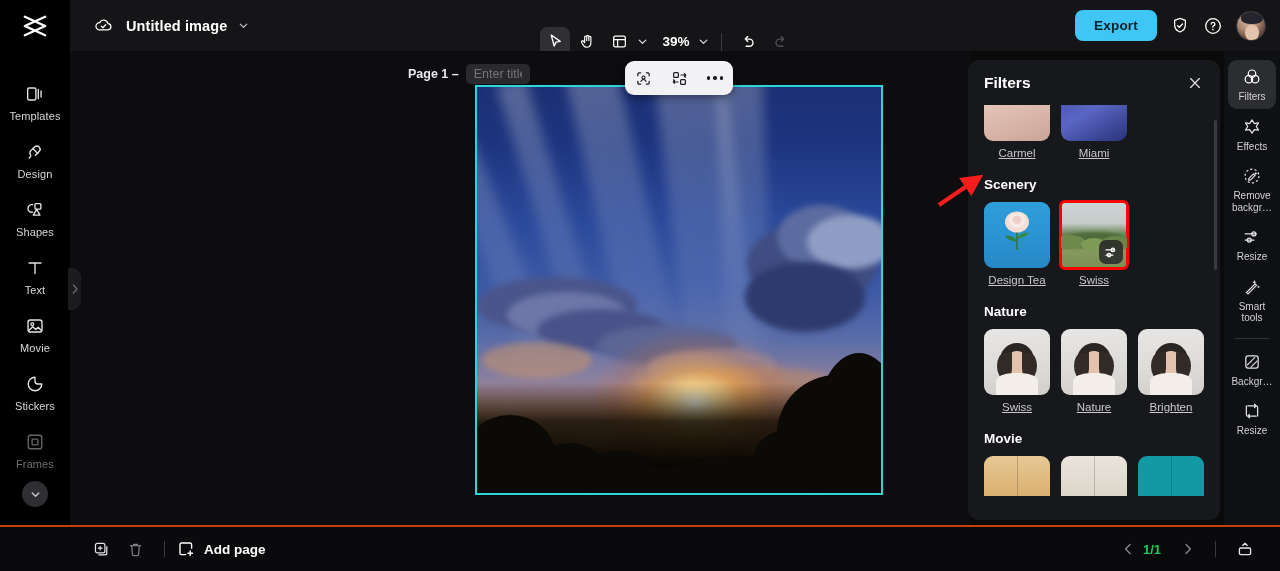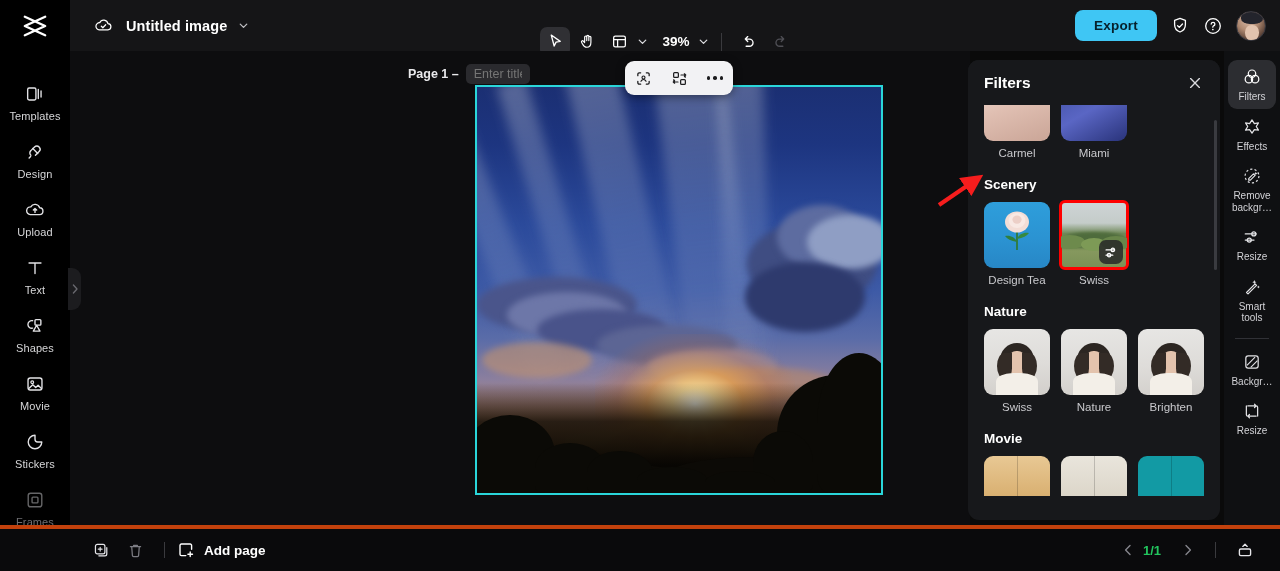--- a/index.html
+++ b/index.html
@@ -192,21 +192,21 @@
   .fp-scroll { position:relative; margin-top:-30px; }
   .sec-title { font-size:13.5px; font-weight:bold; color:#fff; margin: 18px 0 10px 0;}
   .thumb-row { display:flex; gap:11px; }
   .thumb { width:66px; }
   .thumb-img {
     width:66px; height:66px; border-radius:9px; overflow:hidden; position:relative;
     cursor:pointer; background:#2a2b30;
   }
   .thumb.sel .thumb-img { outline: 3px solid #ff0000; outline-offset:-1px; border-radius:4px;}
   .thumb-cap {
-    font-size:11.5px; color:#c9c9cd; text-align:center; margin-top:6px; white-space:nowrap;
+    font-size:11.5px; color:#c9c9cd; text-align:center; margin-top:6px; white-space:nowrap;text-decoration:underline;
   }
   .adj-badge{
     position:absolute; right:4px; bottom:4px; width:24px;height:24px;border-radius:7px;
     background:rgba(35,35,38,.82); display:flex;align-items:center;justify-content:center;
   }
   .t-carmel { background: linear-gradient(160deg,#f1ded6,#e0bfb2 45%,#caa597); }
   .t-miami  { background: linear-gradient(150deg,#3c4c9e,#5a66c4 50%,#29337a); }
   .t-jasmine{ background: linear-gradient(180deg,#2e9edb 0%, #2b93d2 55%, #2787c6 100%); }
   .t-swiss  { background: linear-gradient(180deg,#cfd4d6 0%, #c4ccc9 32%, #6f8858 48%, #879a60 70%, #7b8f55 100%); }
   .t-portrait{ background: linear-gradient(175deg,#e7e6e4 0%, #dedcd9 55%, #d2cfcb 100%); }
@@ -244,21 +244,21 @@
     width:48px; border-radius:9px; padding:7px 0 6px 0;
     display:flex; flex-direction:column; align-items:center; gap:4px; cursor:pointer;
   }
   .rail-item.active { background:#2c2d31; }
   .rail-label { font-size:10px; color:#d2d2d6; text-align:center; line-height:1.15; }
   .rail-sep { width:34px; height:1px; background:#303136; margin: 7px 0 5px 0;}
 
   
   .bottombar {
     position:absolute; left:0; bottom:0; width:1280px; height:46px;
-    background:#0a0a0c; border-top:4px solid #c2410c;
+    background:#0a0a0c; border-top:2px solid #c2410c;
     display:flex; align-items:center;
   }
   .bb-left { display:flex; align-items:center; gap:0; margin-left:84px; }
   .bb-btn { width:34px;height:30px; display:flex;align-items:center;justify-content:center; cursor:pointer;}
   .bb-sep { width:1px;height:16px;background:#3a3a3e; margin:0 12px;}
   .add-page {
     display:flex; align-items:center; gap:9px; cursor:pointer;
   }
   .add-page span { font-size:13.5px; font-weight:bold; color:#fff;}
   .bb-right {
@@ -356,42 +356,35 @@
 
     <div class="side-item">
       <svg width="22" height="22" viewBox="0 0 24 24">
         <path d="M7.5 15.5c-1.5-1.5-1.5-3.6 0-5l4-4c1.4-1.4 3.6-1.4 5 0s1.4 3.6 0 5l-4 4" fill="none" stroke="#e3e3e6" stroke-width="1.5" stroke-linecap="round"></path>
         <path d="M9.6 8.2l5.4 5.4" stroke="#e3e3e6" stroke-width="1.5" stroke-linecap="round"></path>
         <path d="M5.6 18.6l1.6-1.6" stroke="#e3e3e6" stroke-width="1.5" stroke-linecap="round"></path>
       </svg>
       <div class="side-label">Design</div>
     </div>
 
-    <div class="side-item">
-      <svg width="22" height="22" viewBox="0 0 24 24">
-        <path d="M6.8 17h10a3.7 3.7 0 0 0 .3-7.4A5.3 5.3 0 0 0 7.4 8.6 4.2 4.2 0 0 0 6.8 17z" fill="none" stroke="#e3e3e6" stroke-width="1.5" stroke-linejoin="round"></path>
-        <path d="M12 14.6v-4.3M12 10.3l-1.8 1.8M12 10.3l1.8 1.8" fill="none" stroke="#e3e3e6" stroke-width="1.5" stroke-linecap="round" stroke-linejoin="round"></path>
-      </svg>
-      <div class="side-label">Upload</div>
-    </div>
-
-    <div class="side-item">
-      <svg width="22" height="22" viewBox="0 0 24 24">
-        <path d="M5.5 6.5h13M12 6.5v11.5" fill="none" stroke="#e3e3e6" stroke-width="1.5" stroke-linecap="round"></path>
-      </svg>
-      <div class="side-label">Text</div>
-    </div>
 
     <div class="side-item">
       <svg width="22" height="22" viewBox="0 0 24 24">
         <path d="M9.4 6.2a4.2 4.2 0 1 0 0 8.2" fill="none" stroke="#e3e3e6" stroke-width="1.5" stroke-linecap="round"></path>
         <path d="M13.8 11.2l3.6 6.4h-7.2z" fill="none" stroke="#e3e3e6" stroke-width="1.5" stroke-linejoin="round"></path>
         <rect x="12" y="5" width="6.4" height="6" rx="1" fill="none" stroke="#e3e3e6" stroke-width="1.5"></rect>
       </svg>
       <div class="side-label">Shapes</div>
+    </div>
+
+    <div class="side-item">
+      <svg width="22" height="22" viewBox="0 0 24 24">
+        <path d="M5.5 6.5h13M12 6.5v11.5" fill="none" stroke="#e3e3e6" stroke-width="1.5" stroke-linecap="round"></path>
+      </svg>
+      <div class="side-label">Text</div>
     </div>
 
     <div class="side-item">
       <svg width="22" height="22" viewBox="0 0 24 24">
         <rect x="4.4" y="5.4" width="15.2" height="13.2" rx="2.4" fill="none" stroke="#e3e3e6" stroke-width="1.5"></rect>
         <circle cx="9" cy="10" r="1.5" fill="none" stroke="#e3e3e6" stroke-width="1.3"></circle>
         <path d="M5.2 17l4.4-4.3 3.2 3.1 2.6-2.4 3.6 3.4" fill="none" stroke="#e3e3e6" stroke-width="1.5" stroke-linejoin="round" stroke-linecap="round"></path>
       </svg>
       <div class="side-label">Movie</div>
     </div>

